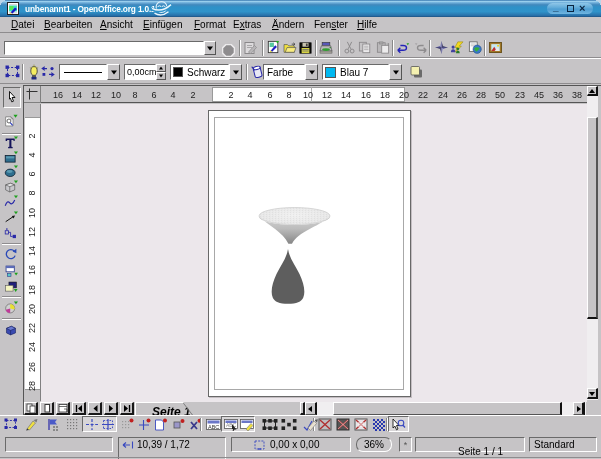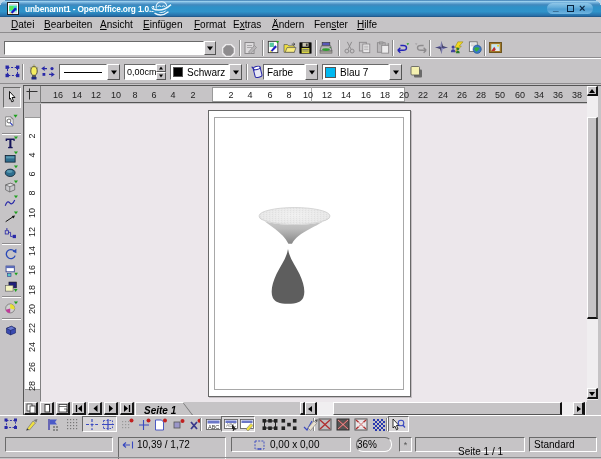--- a/index.html
+++ b/index.html
@@ -398,22 +398,22 @@
   <span class="abs num" style="left:278px;top:4px;width:16px;text-align:center;">12</span>
   <span class="abs num" style="left:297px;top:4px;width:16px;text-align:center;">14</span>
   <span class="abs num" style="left:317px;top:4px;width:16px;text-align:center;">16</span>
   <span class="abs num" style="left:336px;top:4px;width:16px;text-align:center;">18</span>
   <span class="abs num" style="left:355px;top:4px;width:16px;text-align:center;">20</span>
   <span class="abs num" style="left:374px;top:4px;width:16px;text-align:center;">22</span>
   <span class="abs num" style="left:394px;top:4px;width:16px;text-align:center;">24</span>
   <span class="abs num" style="left:413px;top:4px;width:16px;text-align:center;">26</span>
   <span class="abs num" style="left:432px;top:4px;width:16px;text-align:center;">28</span>
   <span class="abs num" style="left:451px;top:4px;width:16px;text-align:center;">50</span>
-  <span class="abs num" style="left:471px;top:4px;width:16px;text-align:center;">60</span>
-  <span class="abs num" style="left:490px;top:4px;width:16px;text-align:center;">34</span>
+  <span class="abs num" style="left:471px;top:4px;width:16px;text-align:center;">23</span>
+  <span class="abs num" style="left:490px;top:4px;width:16px;text-align:center;">45</span>
   <span class="abs num" style="left:509px;top:4px;width:16px;text-align:center;">36</span>
   <span class="abs num" style="left:528px;top:4px;width:16px;text-align:center;">38</span>
 </div>
 
   <div class="abs" id="vruler" style="left:24px;top:19px;width:17px;height:297px;background:#c6c4c6;border-right:1px solid #808080;overflow:hidden;">
   <div class="abs" style="left:1px;top:13px;width:15px;height:273px;background:#fff;border-top:1px solid #999;border-bottom:1px solid #999;"></div>
   <span class="abs num" style="left:0px;top:27px;width:15px;height:10px;text-align:center;transform:rotate(-90deg);">2</span>
   <span class="abs num" style="left:0px;top:46px;width:15px;height:10px;text-align:center;transform:rotate(-90deg);">4</span>
   <span class="abs num" style="left:0px;top:65px;width:15px;height:10px;text-align:center;transform:rotate(-90deg);">6</span>
   <span class="abs num" style="left:0px;top:84px;width:15px;height:10px;text-align:center;transform:rotate(-90deg);">8</span>
@@ -511,21 +511,21 @@
       </div>
     <div class="abs sbtn" style="left:96px;top:0;width:14px;height:13px;">
         <svg width="12" height="11" viewBox="0 0 12 11">
           <path d="M8.5 2 L8.5 9" stroke="#000" stroke-width="1.3"></path>
           <path d="M3 2 L7 5.5 L3 9 Z" fill="#000"></path>
         </svg>
       </div>
 
     <div class="abs" style="left:111px;top:0;width:100px;height:13px;background:#c6c4c6;"></div>
     <div class="abs" style="left:111px;top:0;width:60px;height:13px;background:#c6c4c6;border-top:1px solid #fff;border-left:1px solid #fff;clip-path:polygon(0 0, 48px 0, 58px 13px, 0 13px);">
-      <span style="position:absolute;left:8px;top:2px;font-size:10px;font-weight:bold;font-style:italic;">Seite 1</span>
+      <span style="position:absolute;left:16px;top:2px;font-size:12px;font-weight:bold;font-style:italic;">Seite 1</span>
       <svg style="position:absolute;left:0;top:0" width="60" height="13" viewBox="0 0 60 13">
           <line x1="47.5" y1="0" x2="57.5" y2="13" stroke="#787878" stroke-width="1.2"></line>
         </svg>
     </div>
     <div class="abs" style="left:211px;top:0;width:70px;height:13px;background:#c6c4c6;"></div>
 
     <div class="abs sbtn" style="left:276px;top:0;width:5px;height:13px;"></div>
 
     <div class="abs" style="left:281px;top:0;width:12px;height:13px;background:#c6c4c6;border-top:1px solid #fff;border-left:1px solid #fff;border-right:2px solid #111;border-bottom:1px solid #555;">
       <div style="width:0;height:0;border-top:3px solid transparent;border-bottom:3px solid transparent;border-right:4px solid #000;margin:3px 0 0 2px;"></div>
@@ -739,21 +739,21 @@
       </svg>
     <span class="abs" style="left:18px;top:1px;">10,39 / 1,72</span>
   </div>
   <div class="abs sunken" style="left:231px;top:5px;width:120px;height:15px;padding-left:40px;">
     <svg class="abs" style="left:22px;top:2px" width="12" height="10" viewBox="0 0 12 10">
         <rect x="1" y="1" width="9" height="8" fill="none" stroke="#3a4ac0" stroke-width="0.9" stroke-dasharray="2 1.2"></rect>
         <path d="M4 9 L7 9" stroke="#3a4ac0" stroke-width="1.4"></path>
       </svg>
     <span class="abs" style="left:38px;top:1px;">0,00 x 0,00</span>
   </div>
-  <div class="abs sunken" style="left:356px;top:5px;width:36px;height:15px;border-radius:7px;"><span style="position:relative;top:1px;">36%</span></div>
+  <div class="abs sunken" style="left:356px;top:5px;width:36px;height:15px;text-align:center;border-radius:7px;"><span style="position:relative;top:1px;">36%</span></div>
   <div class="abs sunken" style="left:399px;top:5px;width:13px;height:15px;text-align:center;"><span style="position:relative;top:1px;font-size:9px;color:#555;">*</span></div>
   <div class="abs sunken" style="left:415px;top:5px;width:110px;height:15px;">
       <span style="position:absolute;left:5px;top:8px;margin-left:37px;">Seite 1 / 1</span>
     </div>
   <div class="abs sunken" style="left:529px;top:5px;width:68px;height:15px;">
       <span style="position:absolute;left:4px;top:1px;">Standard</span>
     </div>
   <div class="abs" style="left:0;top:25px;width:601px;height:1px;background:#8e8c8e;"></div>
 </div>
 

